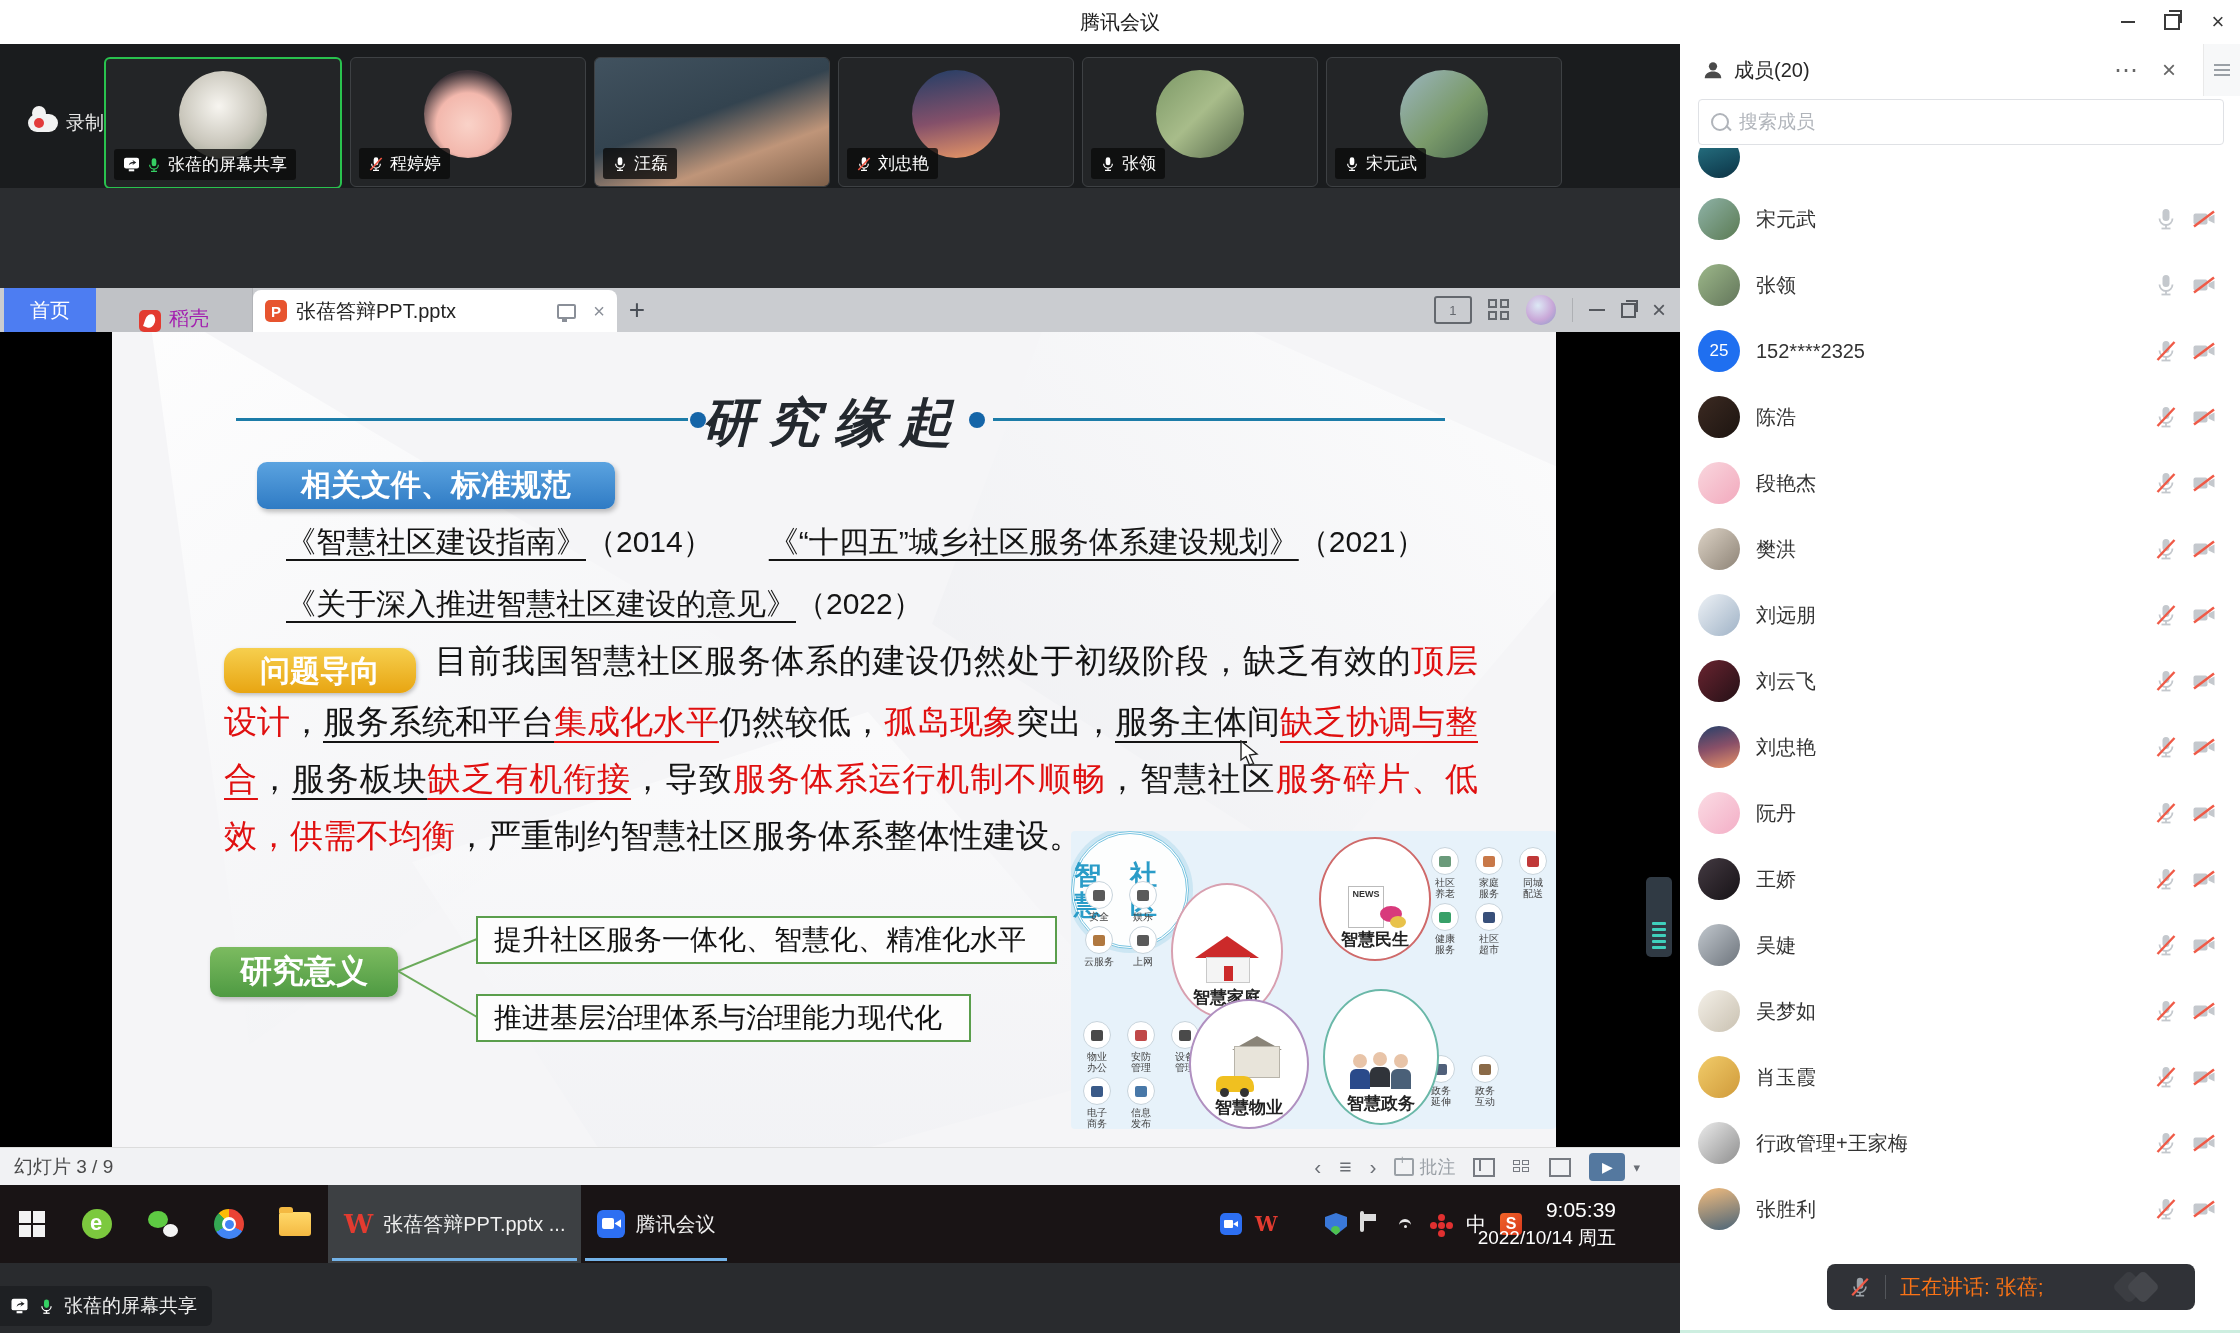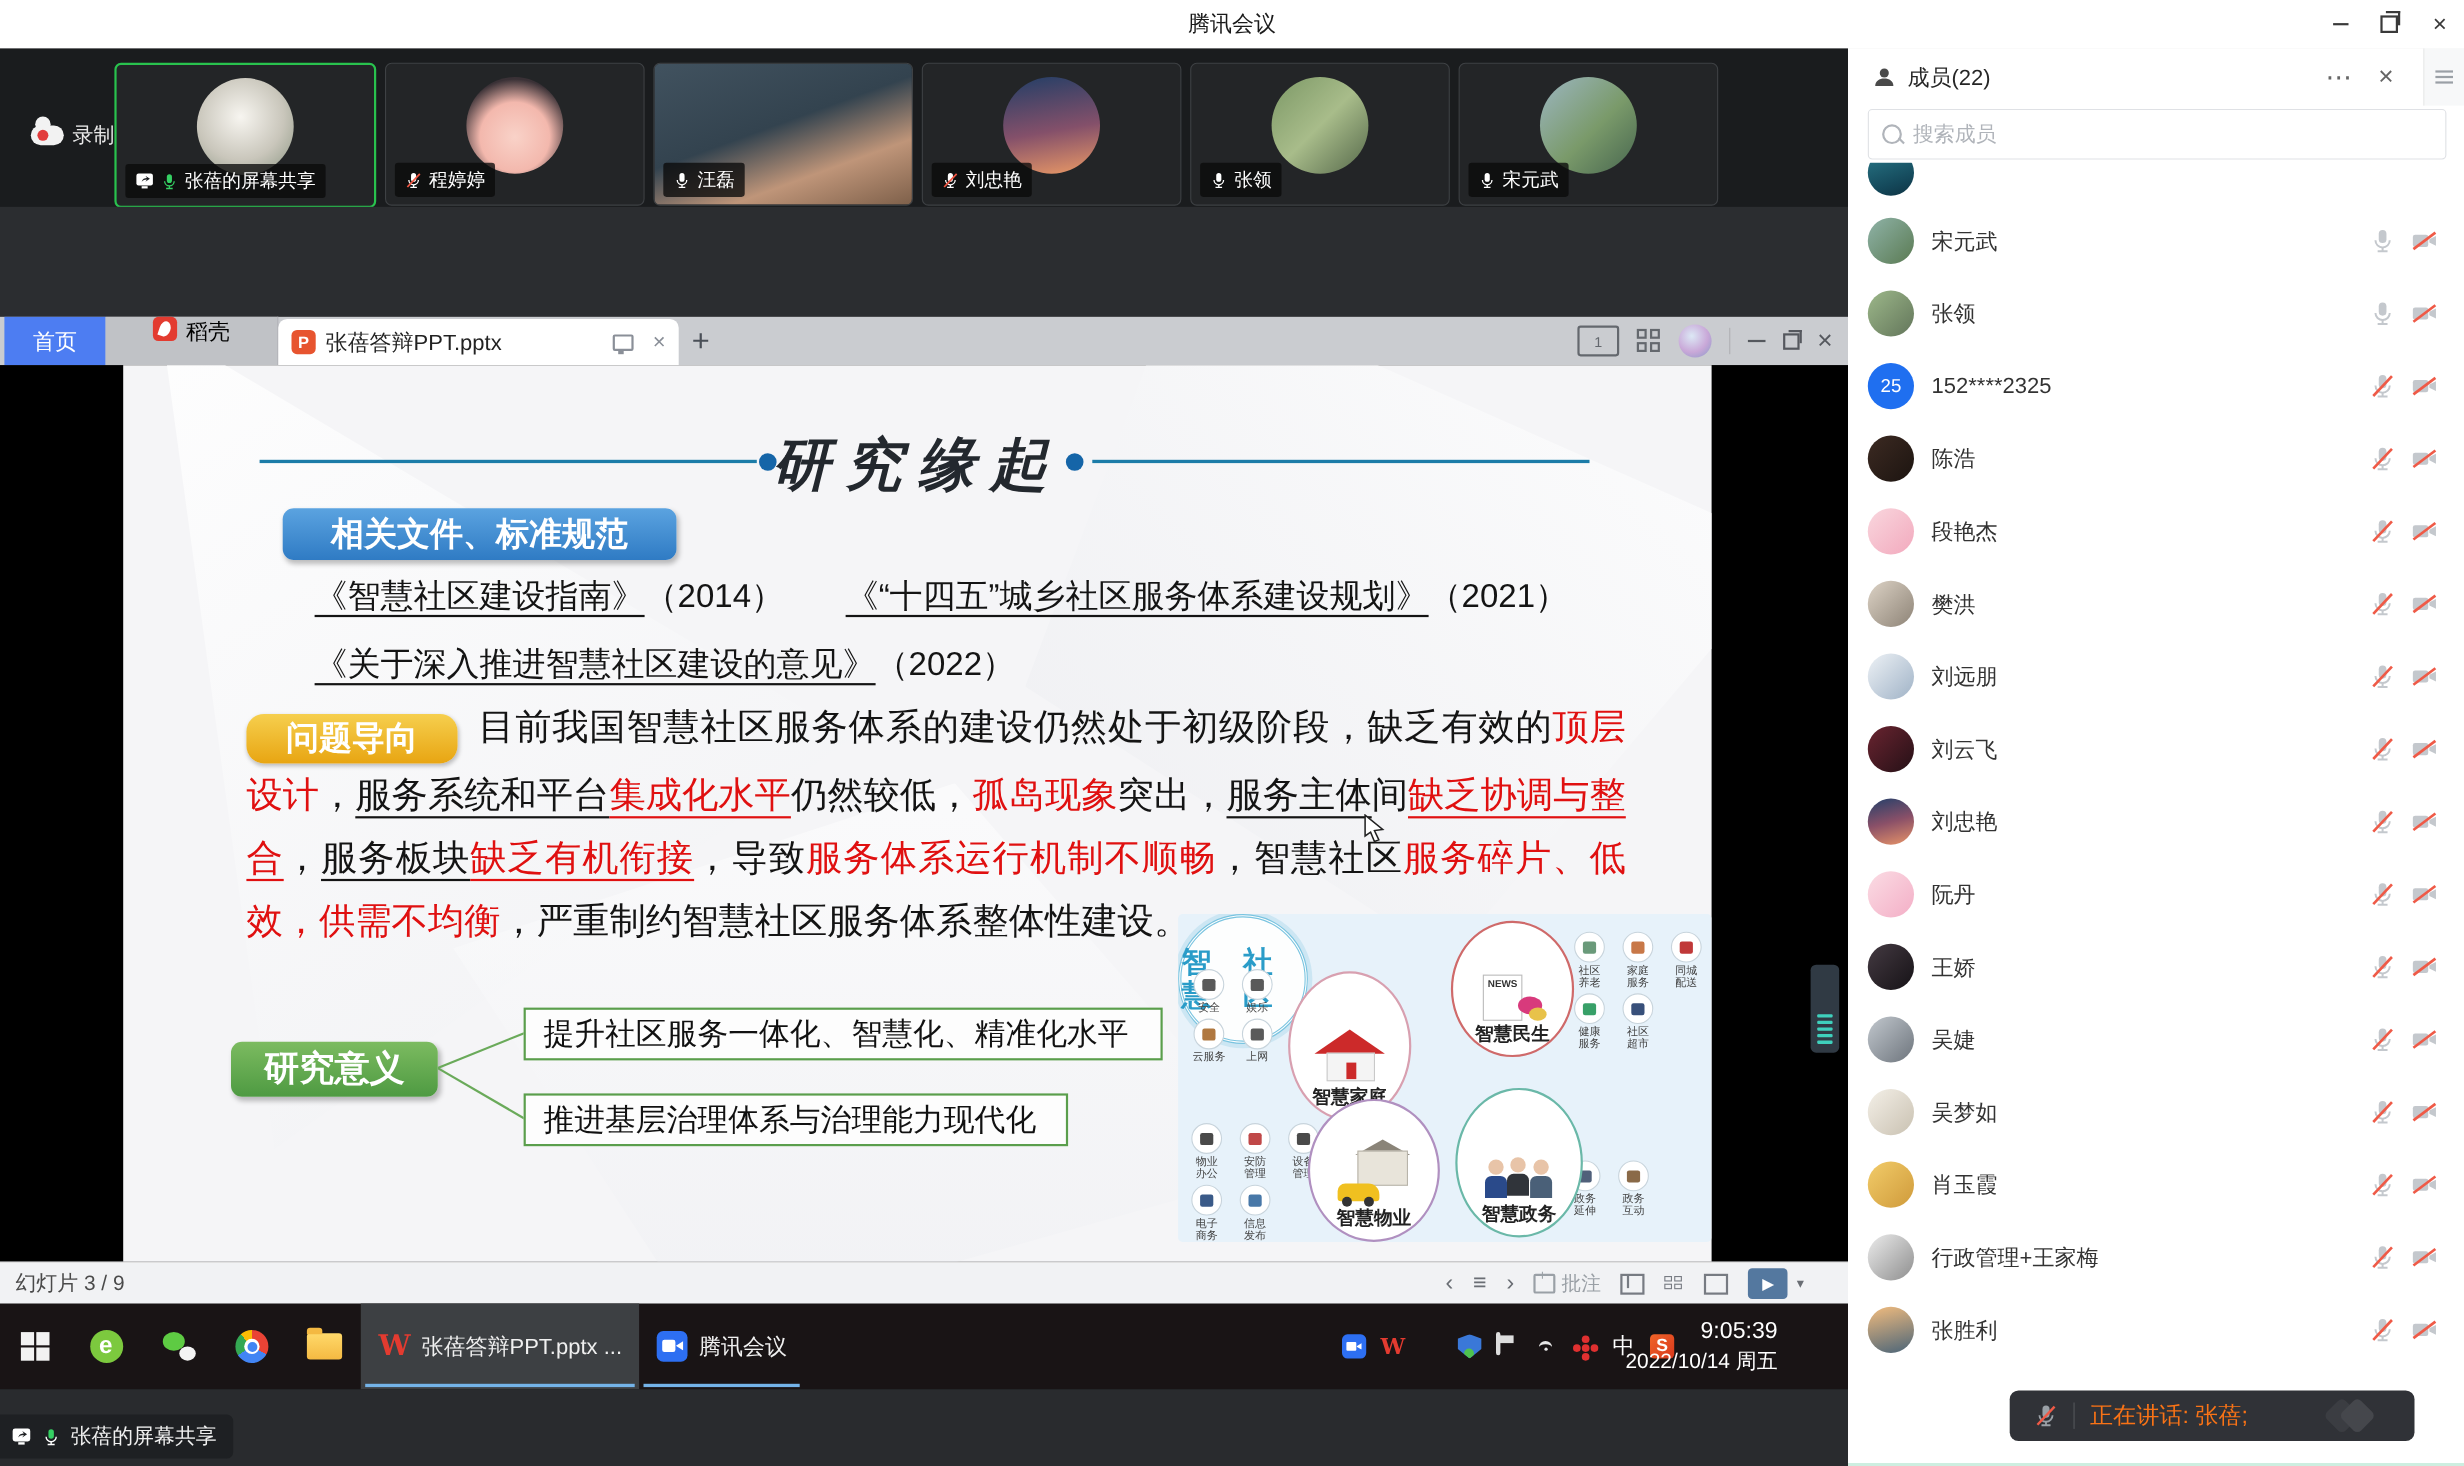--- a/index.html
+++ b/index.html
@@ -36,21 +36,21 @@
   .t-mic{width:16px;height:16px;color:#fff;}
   .t-mic.green{color:#35d063;}
   .share-ic{width:17px;height:15px;color:#fff;}
 
   
   .gapband{left:0;top:188px;width:1680px;height:100px;background:#2b2d30;}
 
   
   .tabbar{left:0;top:288px;width:1680px;height:44px;background:#caccd0;display:flex;align-items:stretch;}
   .tab-home{width:92px;margin-left:4px;background:#4d7df2;color:#fff;font-size:20px;display:flex;align-items:center;justify-content:center;}
-  .tab-docer{width:156px;background:#c0c2c6;color:#000000;font-size:20px;display:flex;align-items:flex-start;justify-content:center;gap:8px;border-right:1px solid #b2b4b8;}
+  .tab-docer{width:156px;background:#c0c2c6;color:#a21caf;font-size:20px;display:flex;align-items:flex-end;justify-content:center;gap:8px;border-right:1px solid #b2b4b8;}
   .docer-ic{width:22px;height:22px;border-radius:5px;background:#e33b30;position:relative;}
   .docer-ic:before{content:"";position:absolute;left:6px;top:4px;width:10px;height:14px;background:#fff;border-radius:50% 50% 50% 0;transform:rotate(18deg);}
   .tab-doc{width:340px;background:#fff;border-radius:8px 8px 0 0;display:flex;align-items:center;gap:9px;padding:0 12px;margin-top:2px;}
   .p-ic{width:22px;height:22px;border-radius:5px;background:#e7542f;color:#fff;font-size:15px;font-weight:bold;display:flex;align-items:center;justify-content:center;}
   .tab-doc .fname{font-size:20px;color:#222;flex:1;}
   .tab-monitor{width:15px;height:11px;border:2px solid #8a8f98;border-radius:2px;position:relative;}
   .tab-monitor:after{content:"";position:absolute;left:3px;bottom:-5px;width:5px;height:3px;background:#8a8f98;}
   .tab-x{color:#8a8f98;font-size:20px;margin-left:8px;}
   .tab-plus{width:40px;display:flex;align-items:center;justify-content:center;color:#4a4f57;font-size:28px;}
   .tbar-right{position:absolute;right:14px;top:0;height:44px;display:flex;align-items:center;gap:16px;}
@@ -787,21 +787,21 @@
       <span class="txt">张蓓的屏幕共享</span>
     </div>
   </div>
 
   <div class="abs panel">
     <div class="abs p-header">
       <span class="svgicon ph-person"><svg width="22" height="22" viewBox="0 0 24 24">
             <circle cx="12" cy="8" r="4.5" fill="currentColor"></circle>
             <path d="M3 21c0-5 4-7.5 9-7.5s9 2.5 9 7.5z" fill="currentColor"></path>
           </svg></span>
-      <span class="ph-title">成员(22)</span>
+      <span class="ph-title">成员(20)</span>
       <span class="ph-more">⋯</span>
       <span class="ph-close">×</span>
       <span class="ph-rail">
           <span class="rail-bars">
             <i></i>
             <i></i>
             <i></i>
           </span>
         </span>
     </div>

